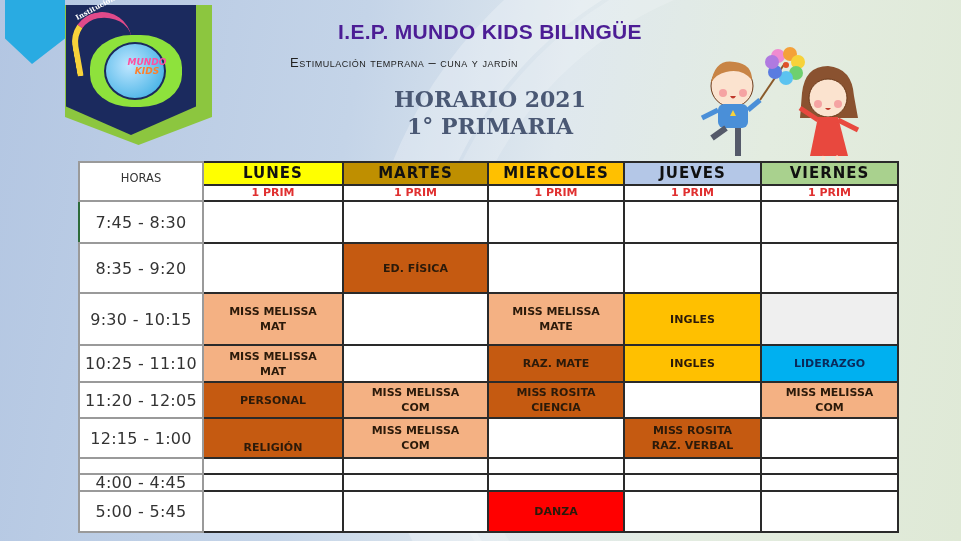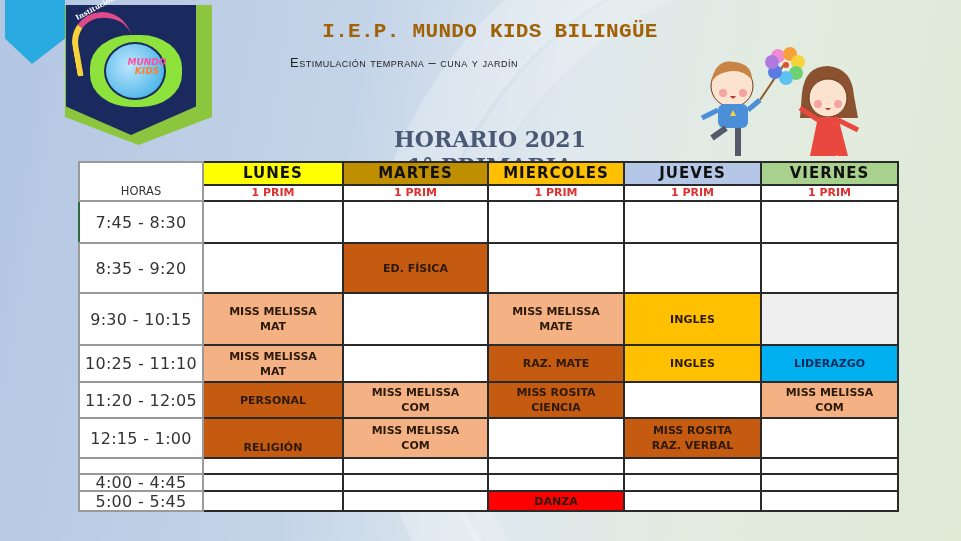--- a/index.html
+++ b/index.html
@@ -58,53 +58,53 @@
     color: #ff4fa0; line-height: 9px; font-style: italic;
   }
   .logo-arc {
     position: absolute; left: 74px; top: 14px; font-size: 7px; color: #fff; font-weight: bold;
     transform: rotate(-28deg); transform-origin: left top;
     font-family: "DejaVu Serif", serif;
   }
   
   .title {
     position: absolute; left: 290px; top: 20px; width: 400px; text-align: center;
-    font-family: Liberation Mono, monospace; font-weight: bold; font-size: 21px;
-    color: #a16207; letter-spacing: 0.3px;
+    font-family: Liberation Sans, sans-serif; font-weight: bold; font-size: 21px;
+    color: #4c1d95; letter-spacing: 0.3px;
   }
   .subtitle {
     position: absolute; left: 290px; top: 55px; width: 400px; text-align: left;
     font-family: "Liberation Sans", sans-serif; font-size: 13px; color: #222;
     font-variant: small-caps; letter-spacing: 0.5px;
   }
   .horario {
     position: absolute; left: 290px; top: 86px; width: 400px; text-align: center;
     font-family: "DejaVu Serif", serif; font-weight: bold; font-size: 22px;
-    color: #4a5874; line-height: 27px; margin-top: 40px;
+    color: #4a5874; line-height: 27px;
   }
   
   .kids { position: absolute; left: 690px; top: 38px; width: 180px; height: 130px; }
   
   .sched {
     position: absolute; left: 78px; top: 161px;
     border-collapse: collapse; table-layout: fixed;
     font-family: "DejaVu Sans", sans-serif;
   }
   .sched td {
     border: 2px solid #2a2a2a; text-align: center; vertical-align: middle;
     font-weight: bold; font-size: 11px; color: #2b1a0a; line-height: 15px;
     background: #fff; overflow: hidden; padding: 0 2px;
   }
   .sched td.time {
     font-weight: normal; font-size: 16px; color: #333; border-color: #9a9a9a;
     letter-spacing: 0.3px;
   }
   .sched td.hdr-horas {
     font-weight: normal; font-size: 11.5px; color: #333; vertical-align: bottom;
-    padding-bottom: 1px; border-color: #9a9a9a; border-top: 2px solid #9a9a9a;
+    padding-bottom: 14px; border-color: #9a9a9a; border-top: 2px solid #9a9a9a;
   }
   .sched td.day {
     font-size: 15px; letter-spacing: 1px; color: #111; height: 22px;
   }
   .sched td.prim {
     font-size: 11px; color: #e03030; height: 16px; line-height: 12px;
   }
   .bg-lunes { background: #ffff00 !important; }
   .bg-martes { background: #bf8f00 !important; }
   .bg-miercoles { background: #ffc000 !important; }
@@ -302,21 +302,21 @@
 
   <tr style="height:17px">
     <td class="time">4:00 - 4:45</td>
     <td></td>
     <td></td>
     <td></td>
     <td></td>
     <td></td>
   </tr>
 
-  <tr style="height:20px">
+  <tr style="height:41px">
     <td class="time">5:00 - 5:45</td>
     <td></td>
     <td></td>
     <td class="c-red">DANZA</td>
     <td></td>
     <td></td>
   </tr>
 </tbody>
   </table>
 

